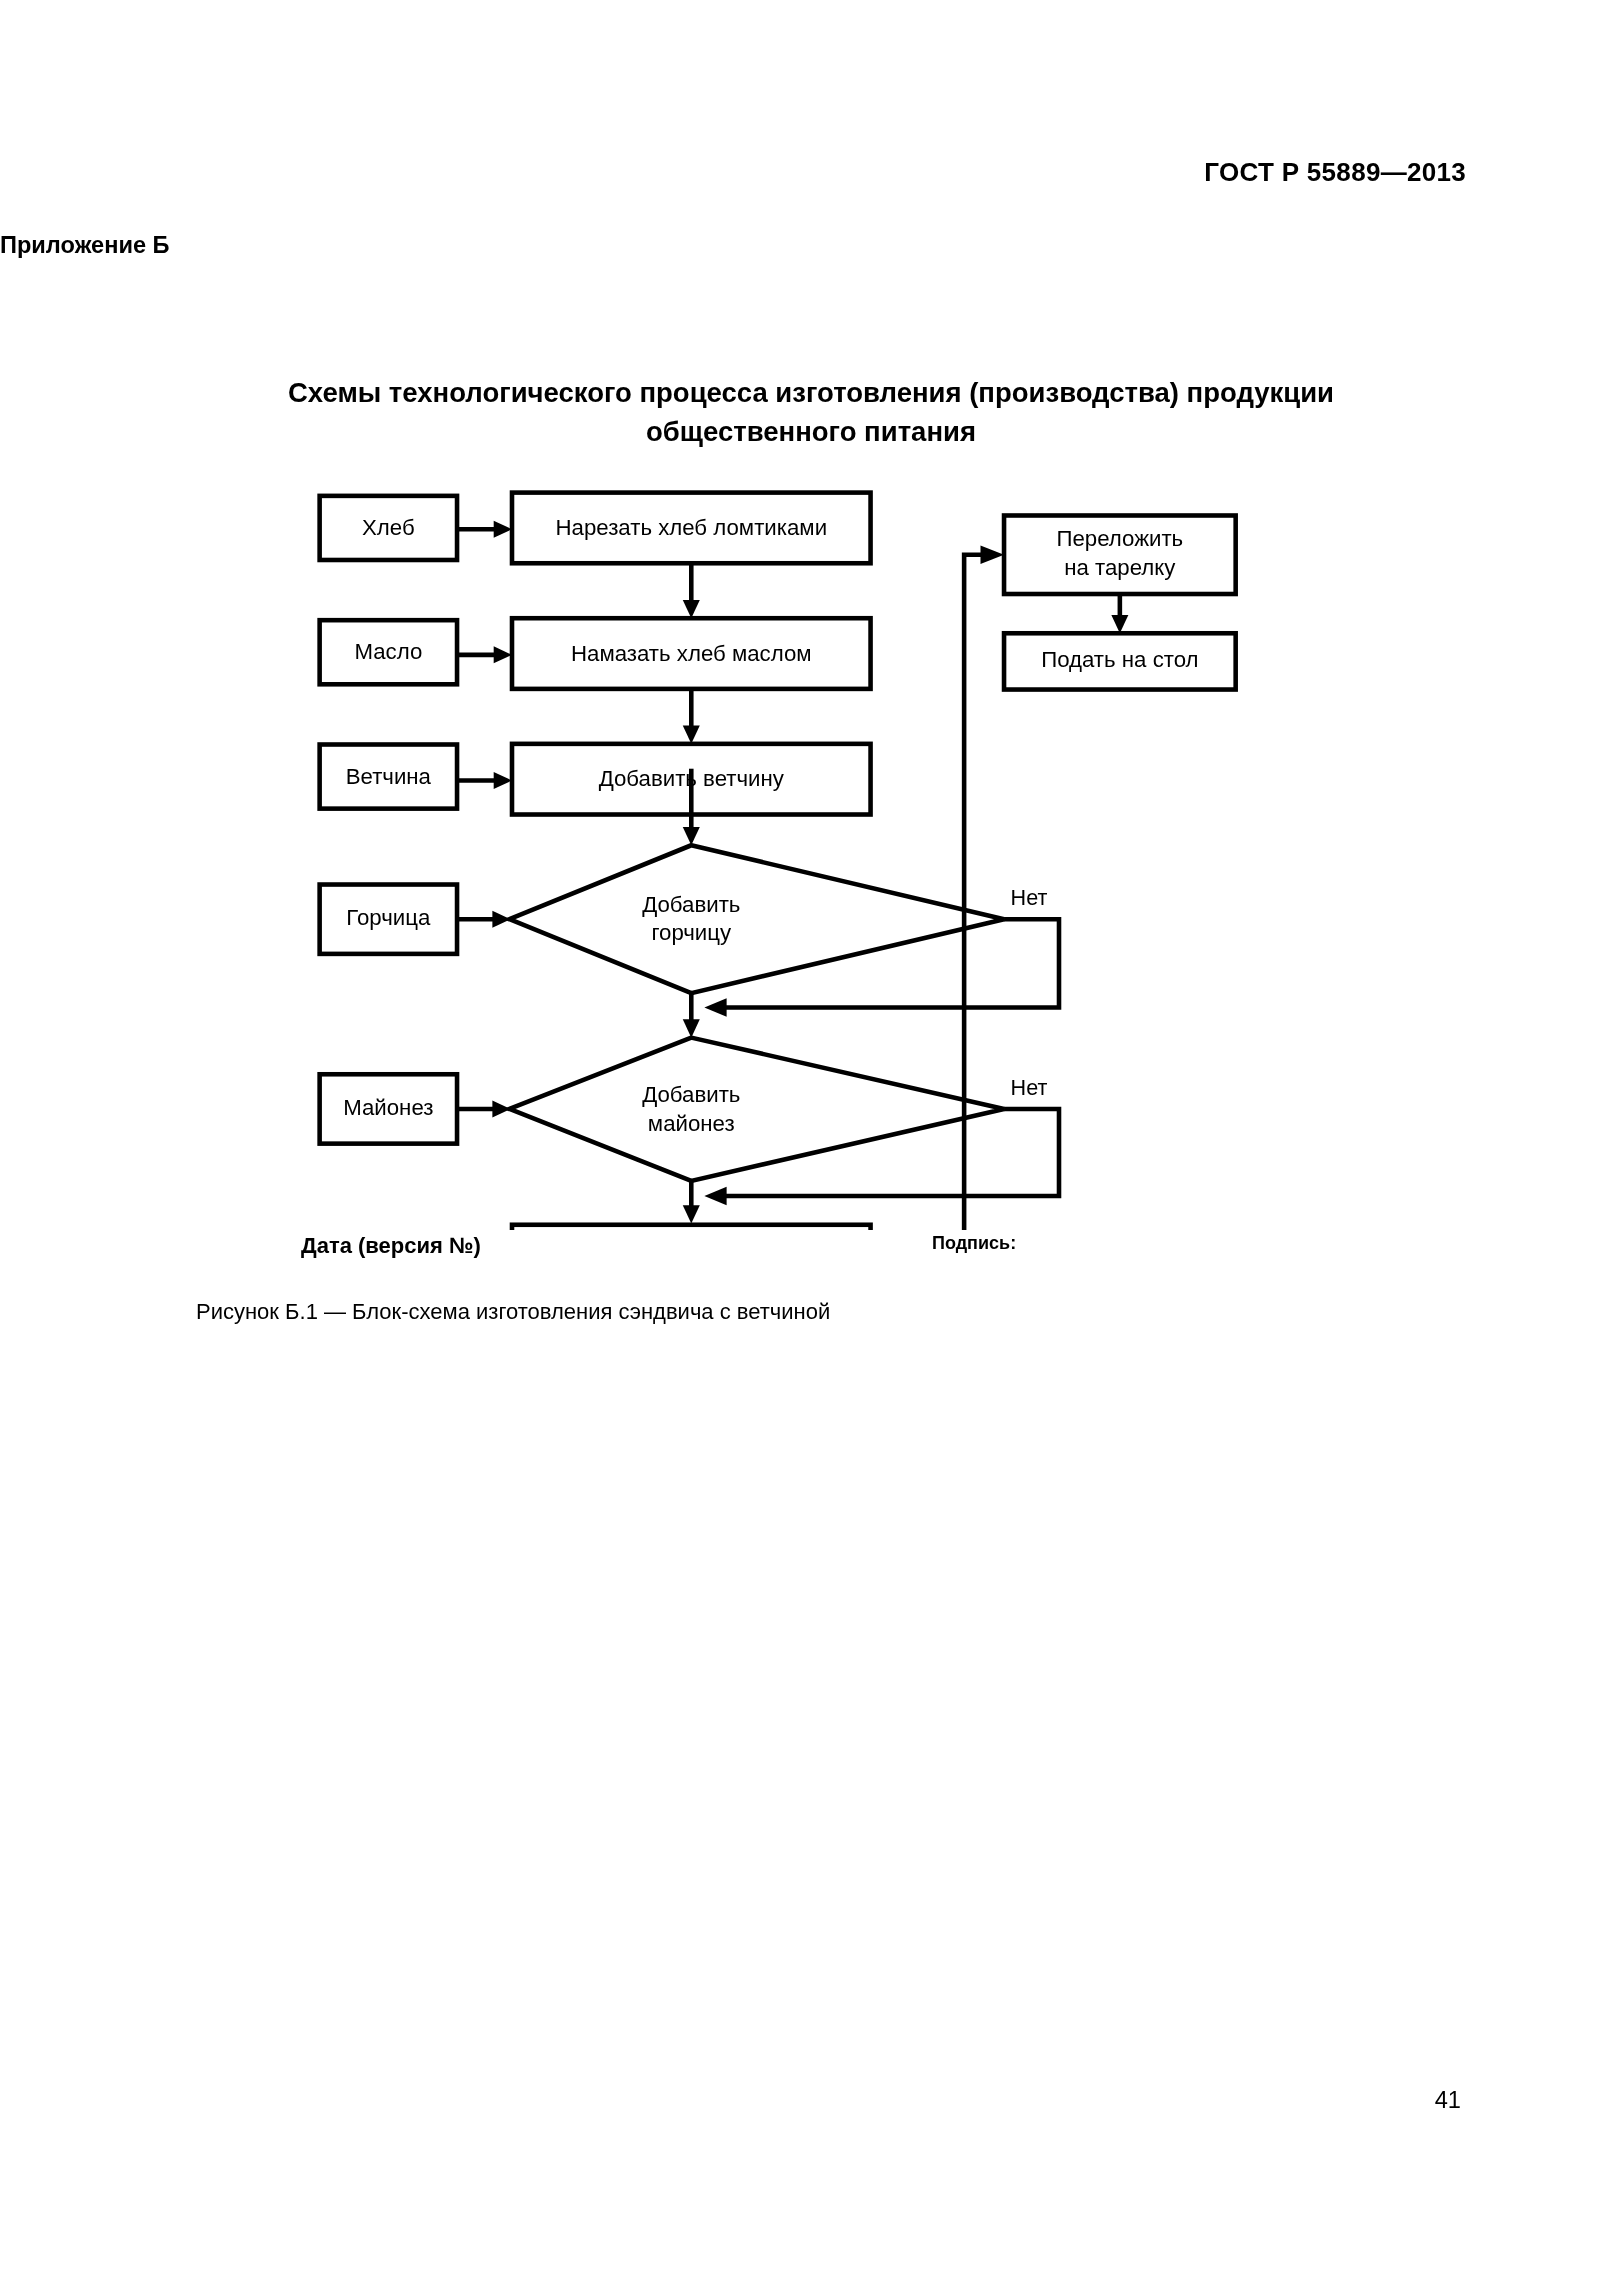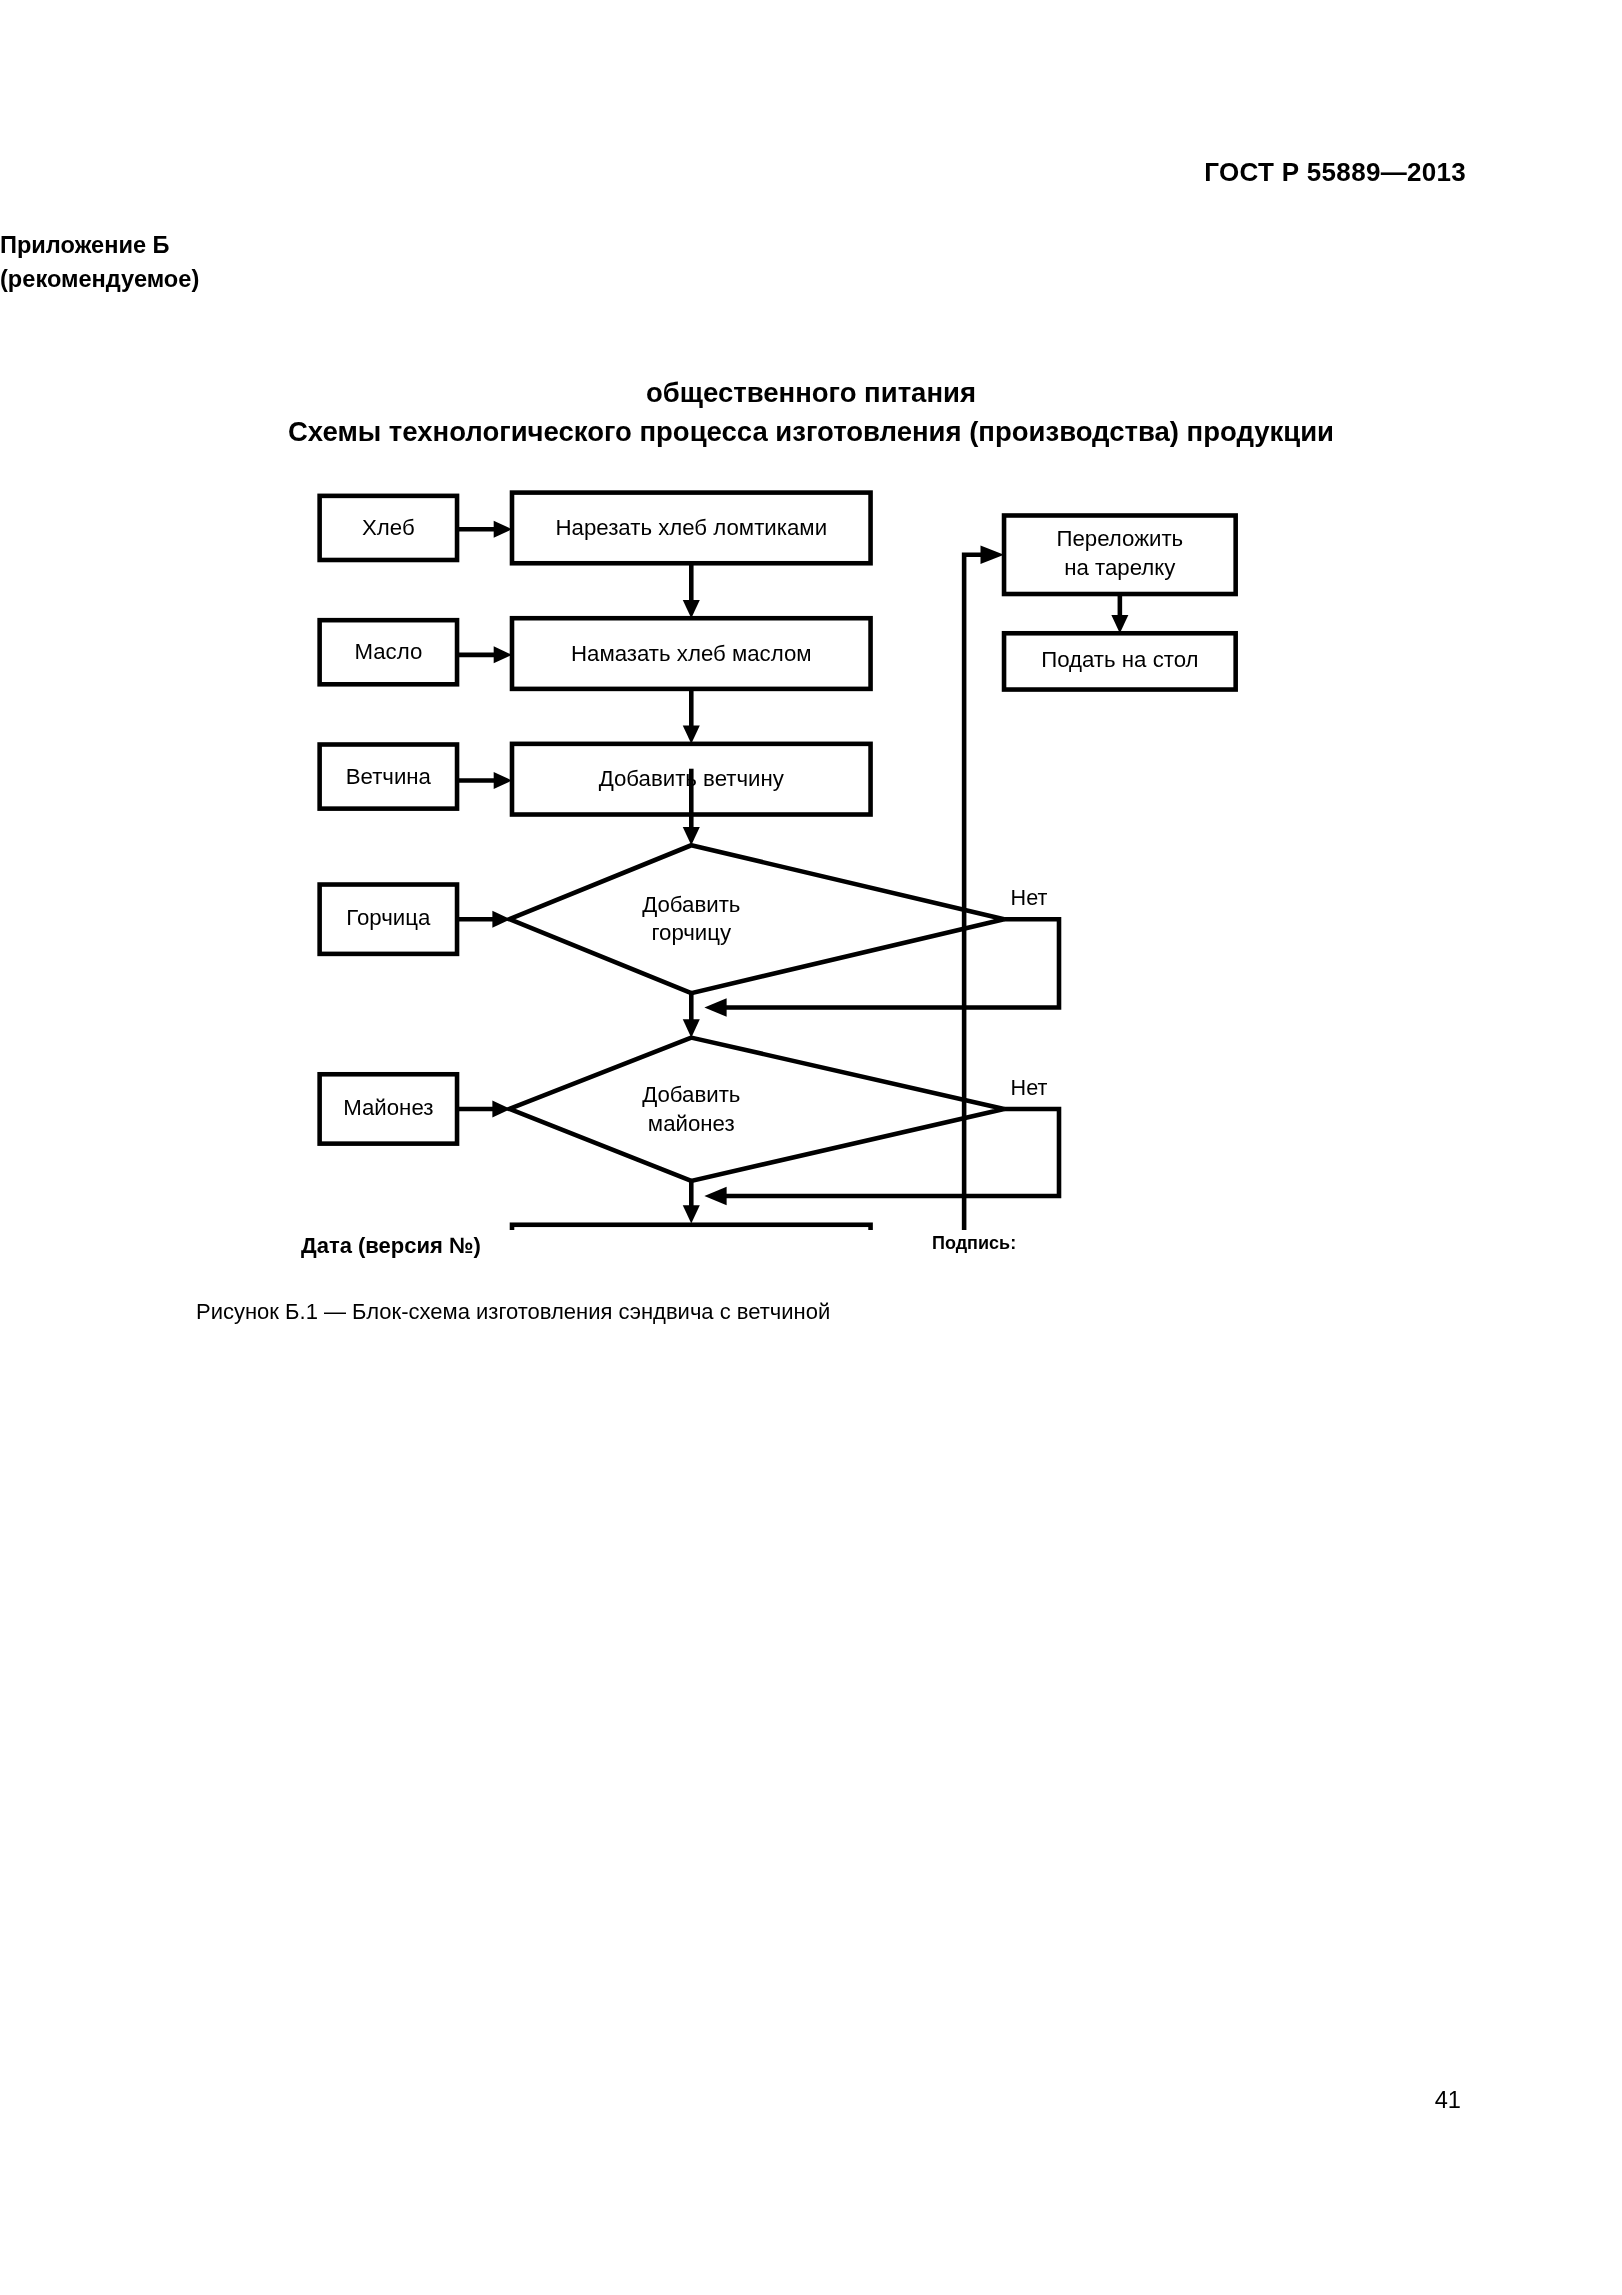--- a/index.html
+++ b/index.html
@@ -144,26 +144,25 @@
 </style>
 </head>
 <body>
 
 <div class="page">
 
   <div class="doc-header">ГОСТ Р 55889—2013</div>
 
   <div class="appendix-block">
     <div>Приложение Б</div>
-    <div>(рекомендуемое)</div>
   </div>
 
   <div class="main-title">
+    <div>Схемы технологического процесса изготовления (производства) продукции</div>
     <div>общественного питания</div>
-    <div>Схемы технологического процесса изготовления (производства) продукции</div>
   </div>
 
   <div class="flowchart-wrap">
     <svg viewBox="0 0 1560 1160" xmlns="http://www.w3.org/2000/svg">
 
       <rect class="fc-shape" x="68" y="38" width="210" height="98"></rect>
       <text class="fc-text" x="173" y="89">Хлеб</text>
 
       <rect class="fc-shape" x="362" y="33" width="548" height="108"></rect>
       <text class="fc-text" x="636" y="89">Нарезать хлеб ломтиками</text>

